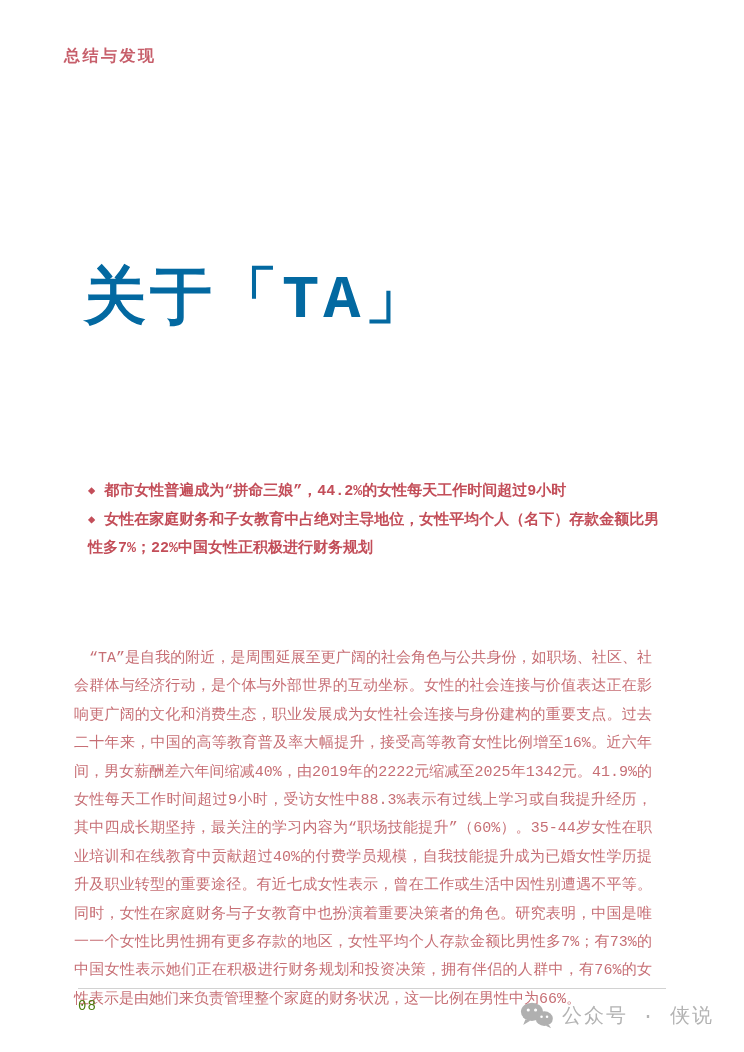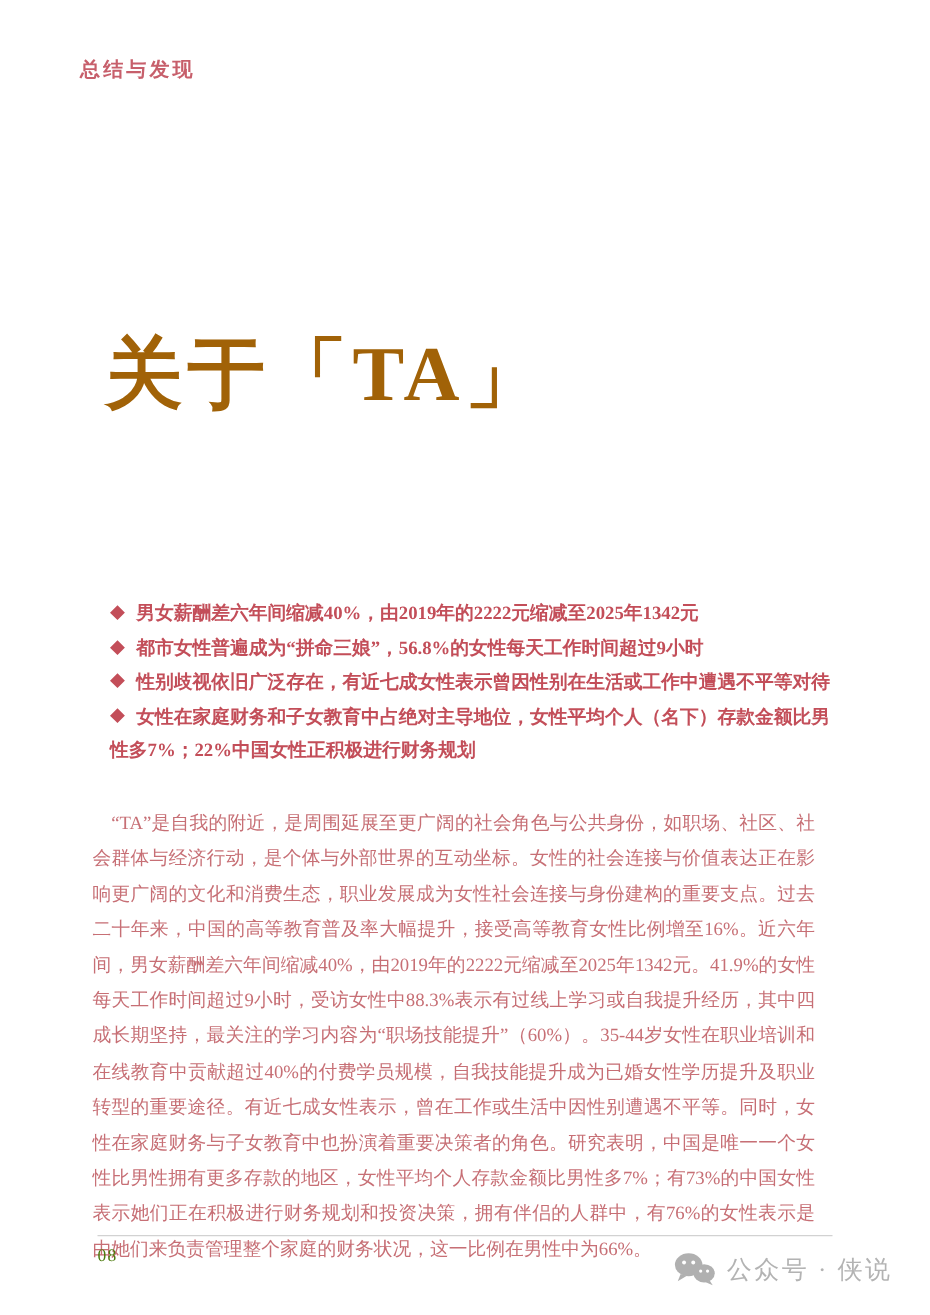--- a/index.html
+++ b/index.html
@@ -1,33 +1,33 @@
 <!DOCTYPE html>
 <html lang="zh"><head>
 <meta charset="utf-8">
 <style>
   html,body{margin:0;padding:0;background:#ffffff;}
   .page{
     position:relative;
     width:744px;height:1035px;
     background:#ffffff;
     overflow:hidden;
-    font-family:Liberation Serif, serif;
+    font-family:Liberation Mono, monospace;
   }
   .eyebrow{
     position:absolute;left:64px;top:46px;
     font-size:16px;font-weight:700;
     letter-spacing:2.5px;
     color:#c75f6b;
   }
   .main-title{
     position:absolute;left:84px;top:220px;
     font-size:62px;font-weight:900;
     letter-spacing:4px;
-    color:#a16207;
+    color:#0369a1;
     line-height:1.25;
   }
   .bullet-list{
     position:absolute;left:88px;top:478px;width:584px;
     margin:0;padding:0;list-style:none;
   }
   .bullet-item{
     font-size:15px;font-weight:700;
     line-height:27.5px;
     color:#c34e59;
@@ -72,23 +72,21 @@
 </head>
 <body>
 
 <div class="page">
 
   <div class="eyebrow">总结与发现</div>
 
   <h1 class="main-title">关于「TA」</h1>
 
   <ul class="bullet-list">
-    <li class="bullet-item"><span class="bullet-marker">◆</span><span>男女薪酬差六年间缩减40%，由2019年的2222元缩减至2025年1342元</span></li>
-    <li class="bullet-item"><span class="bullet-marker">◆</span><span>都市女性普遍成为“拼命三娘”，56.8%的女性每天工作时间超过9小时</span></li>
-    <li class="bullet-item"><span class="bullet-marker">◆</span><span>性别歧视依旧广泛存在，有近七成女性表示曾因性别在生活或工作中遭遇不平等对待</span></li>
+    <li class="bullet-item"><span class="bullet-marker">◆</span><span>都市女性普遍成为“拼命三娘”，44.2%的女性每天工作时间超过9小时</span></li>
     <li class="bullet-item"><span class="bullet-marker">◆</span><span>女性在家庭财务和子女教育中占绝对主导地位，女性平均个人（名下）存款金额比男性多7%；22%中国女性正积极进行财务规划</span></li>
   </ul>
 
   <p class="body-paragraph">“TA”是自我的附近，是周围延展至更广阔的社会角色与公共身份，如职场、社区、社会群体与经济行动，是个体与外部世界的互动坐标。女性的社会连接与价值表达正在影响更广阔的文化和消费生态，职业发展成为女性社会连接与身份建构的重要支点。过去二十年来，中国的高等教育普及率大幅提升，接受高等教育女性比例增至16%。近六年间，男女薪酬差六年间缩减40%，由2019年的2222元缩减至2025年1342元。41.9%的女性每天工作时间超过9小时，受访女性中88.3%表示有过线上学习或自我提升经历，其中四成长期坚持，最关注的学习内容为“职场技能提升”（60%）。35-44岁女性在职业培训和在线教育中贡献超过40%的付费学员规模，自我技能提升成为已婚女性学历提升及职业转型的重要途径。有近七成女性表示，曾在工作或生活中因性别遭遇不平等。同时，女性在家庭财务与子女教育中也扮演着重要决策者的角色。研究表明，中国是唯一一个女性比男性拥有更多存款的地区，女性平均个人存款金额比男性多7%；有73%的中国女性表示她们正在积极进行财务规划和投资决策，拥有伴侣的人群中，有76%的女性表示是由她们来负责管理整个家庭的财务状况，这一比例在男性中为66%。</p>
 
   <div class="footer-divider"></div>
 
   <div class="page-number">08</div>
 
   <div class="watermark">

